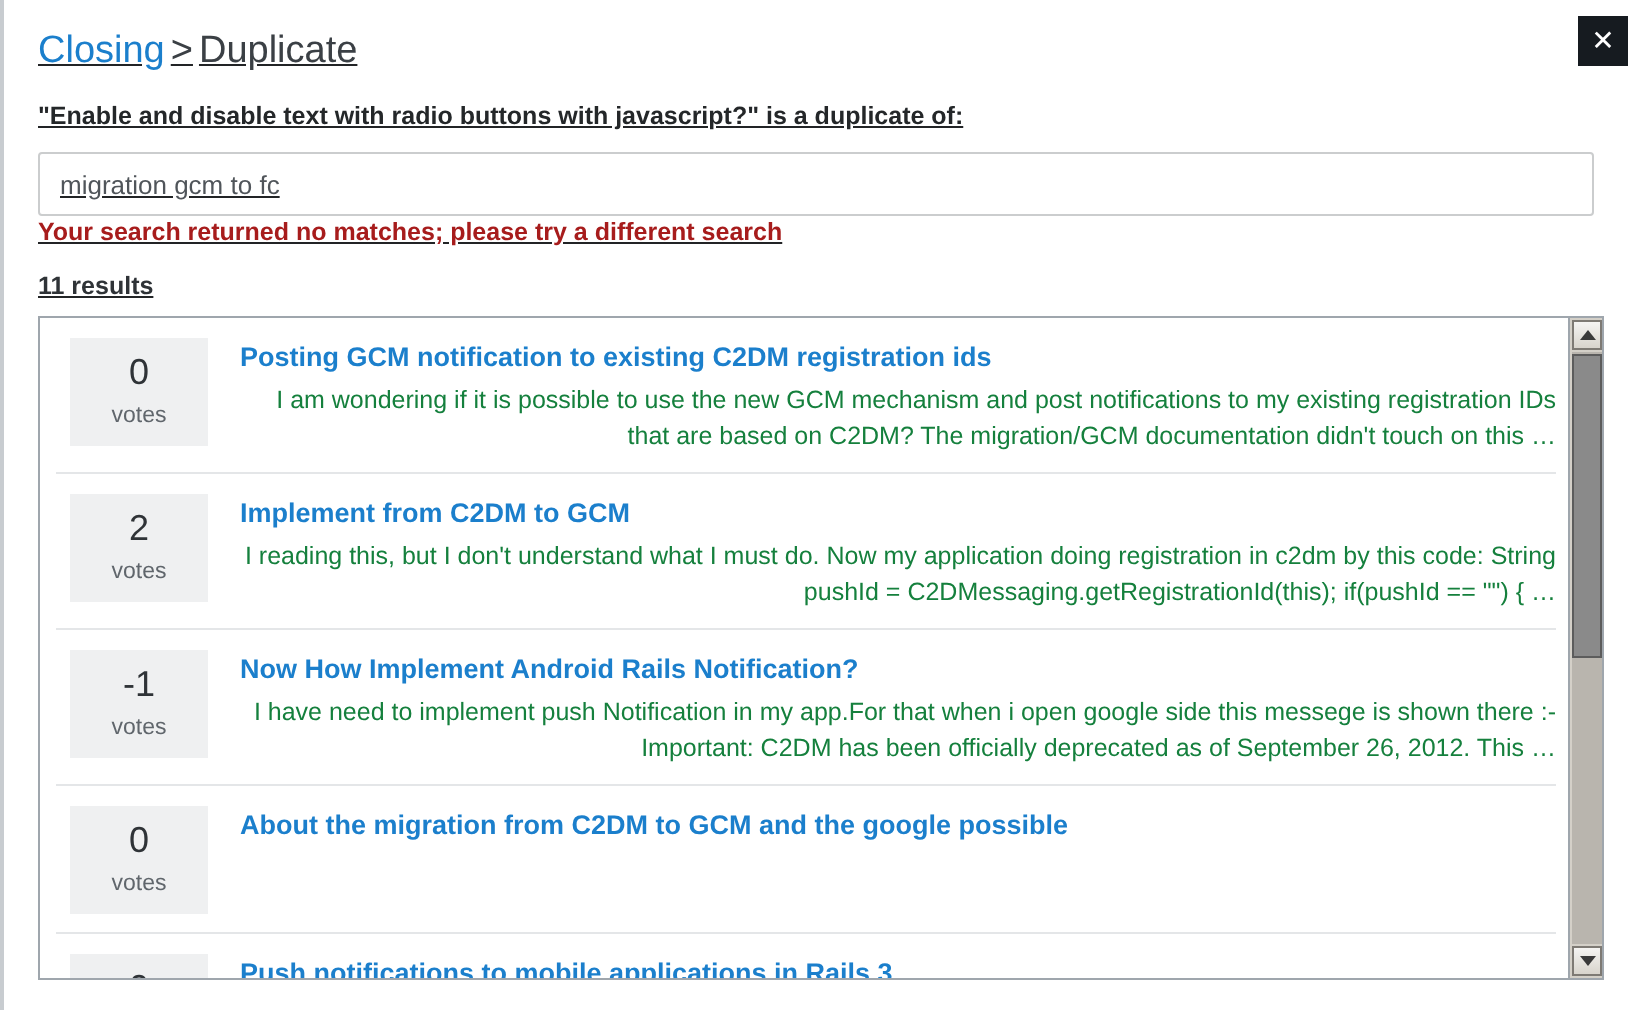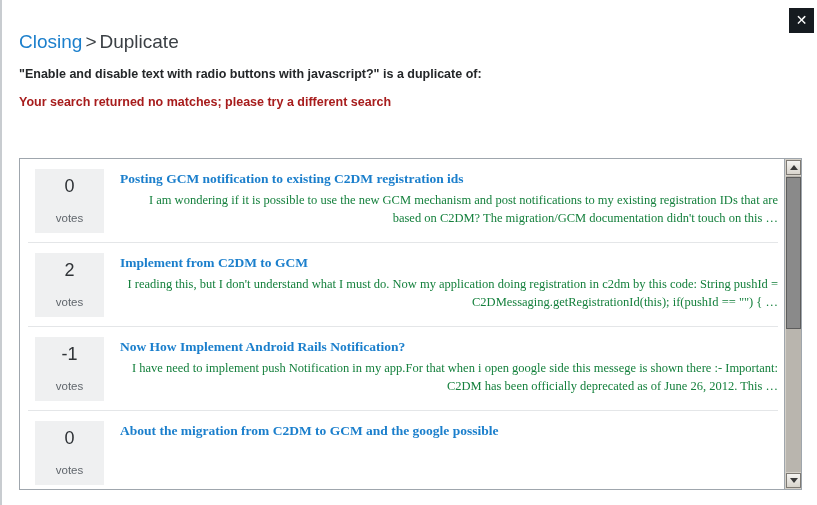--- a/index.html
+++ b/index.html
@@ -22,22 +22,23 @@
     left: 0; top: 0;
     width: 817px; height: 505px;
     box-sizing: border-box;
     border-left: 2px solid #c8ccd0;
     background: #ffffff;
   }
 
   .content {
     position: absolute;
     left: 17px;
-    top: 16px;
+    top: 0;
     width: 783px;
+    text-decoration: underline;
   }
 
   
   .breadcrumb {
     font-size: 19px;
     line-height: 22px;
     padding-top: 15px;
     white-space: nowrap;
   }
   .breadcrumb .crumb-link {
@@ -78,21 +79,21 @@
     color: #50555a;
     background: #ffffff;
     border: 1px solid #cbcdce;
     border-radius: 2px;
     outline: none;
   }
   .search-input::placeholder { color: #9199a1; }
 
   
   .error-line {
-    margin-top: 13px;
+    margin-top: 1px;
     font-size: 12.5px;
     font-weight: bold;
     color: #a71c1c;
     line-height: 15px;
     white-space: nowrap;
   }
 
   
   .results-count {
     margin-top: 12px;
@@ -149,28 +150,27 @@
     display: block;
     font-size: 18px;
     line-height: 21px;
     color: #2f3337;
   }
   .vote-label {
     display: block;
     font-size: 11.5px;
     line-height: 15px;
     color: #60666c;
-    margin-top: 14px;
+    margin-top: 4px;
   }
 
   .result-body {
     flex: 1 1 auto;
     min-width: 0;
     padding-top: 1px;
-    font-family: Liberation Serif, serif;
   }
   .result-title {
     display: block;
     font-size: 13.5px;
     font-weight: bold;
     color: #1b7fcc;
     text-decoration: none;
     line-height: 17px;
     cursor: pointer;
   }
@@ -259,23 +259,27 @@
 <div class="page-frame">
 
   <div class="content">
 
     <div class="breadcrumb">
       <a class="crumb-link">Closing</a><span class="crumb-sep">&gt;</span><span class="crumb-current">Duplicate</span>
     </div>
 
     <div class="subtitle">"Enable and disable text with radio buttons with javascript?" is a duplicate of:</div>
 
+    <div class="search-wrap">
+      <input class="search-input" type="text" value="migration gcm to fc" style="">
+    </div>
 
     <div class="error-line">Your search returned no matches; please try a different search</div>
 
+    <div class="results-count">11 results</div>
 
   </div>
 
   <div class="results-panel">
 
     <div class="results-scroll">
       <div class="results-inner">
 
         <div class="result-item">
           <div class="vote-box">
@@ -299,21 +303,21 @@
           </div>
         </div>
 
         <div class="result-item">
           <div class="vote-box">
             <span class="vote-count">-1</span>
             <span class="vote-label">votes</span>
           </div>
           <div class="result-body">
             <a class="result-title">Now How Implement Android Rails Notification?</a>
-            <div class="result-excerpt">I have need to implement push Notification in my app.For that when i open google side this messege is shown there :- Important: C2DM has been officially deprecated as of June 26, 2012. This …</div>
+            <div class="result-excerpt">I have need to implement push Notification in my app.For that when i open google side this messege is shown there :- Important: C2DM has been officially deprecated as of September 26, 2012. This …</div>
           </div>
         </div>
 
         <div class="result-item">
           <div class="vote-box">
             <span class="vote-count">0</span>
             <span class="vote-label">votes</span>
           </div>
           <div class="result-body">
             <a class="result-title">About the migration from C2DM to GCM and the google possible</a>

